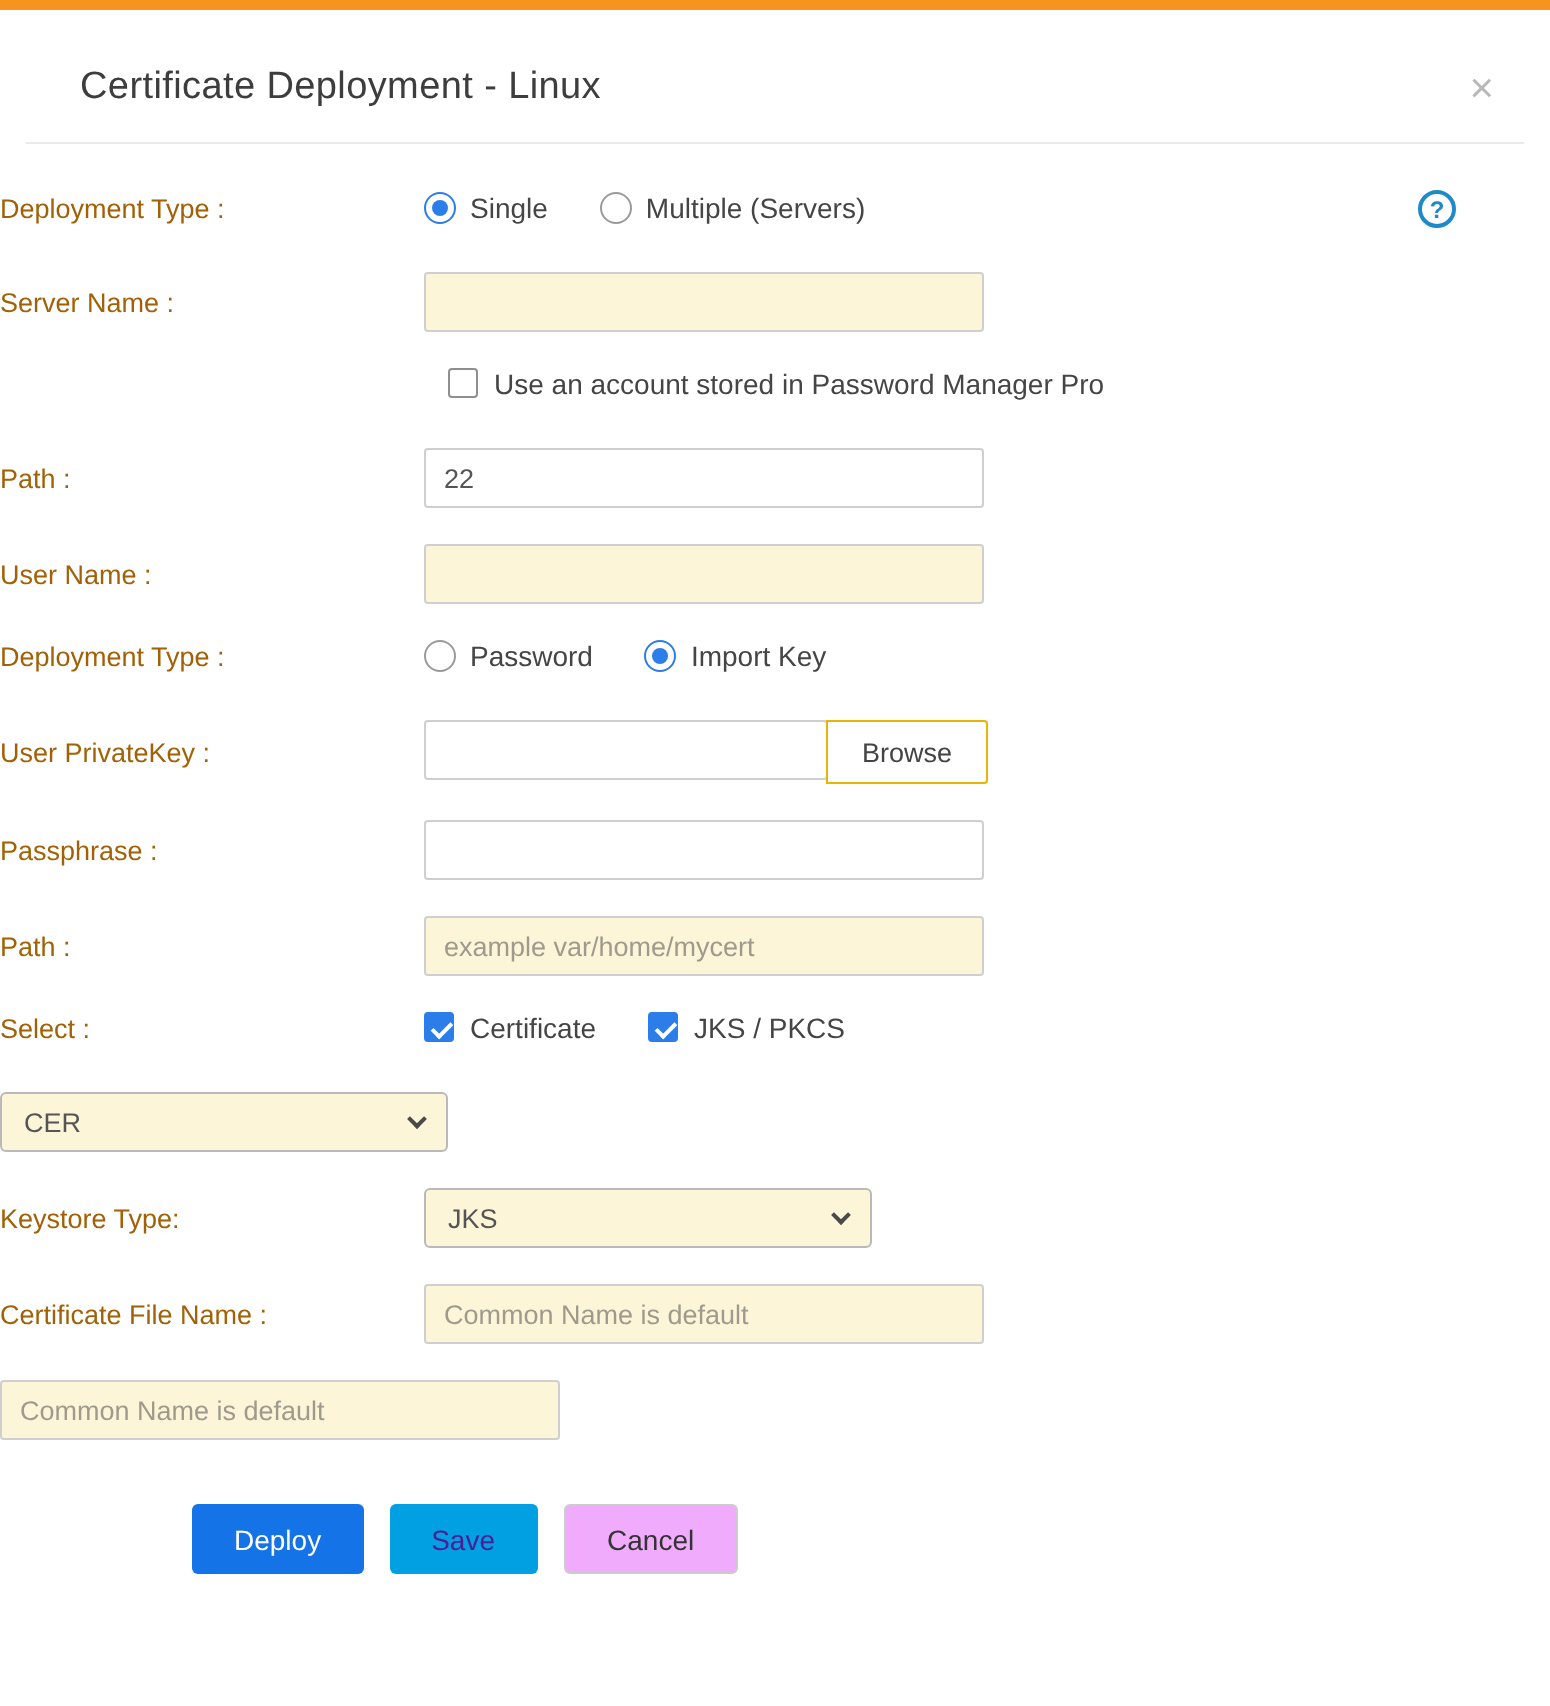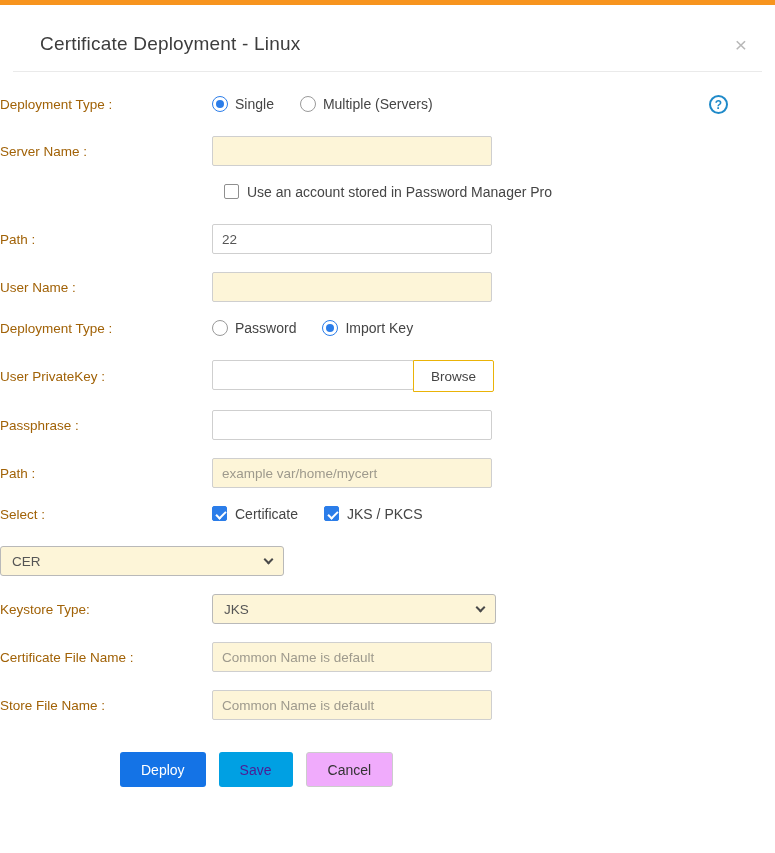--- a/index.html
+++ b/index.html
@@ -48,27 +48,27 @@
   .cb.on { background: #2b7de9; border-color: #2b7de9; }
   .cb.on::after { content: ''; position: absolute; left: 4.5px; top: 1.5px; width: 4px; height: 8px;
                   border: solid #fff; border-width: 0 2px 2px 0; transform: rotate(45deg); }
 
   .help-circle { position: absolute; right: 47px; top: -1px; width: 19px; height: 19px;
                  border: 2px solid #1f8ac9; border-radius: 50%; color: #1f8ac9; font-size: 12px;
                  font-weight: bold; display: flex; align-items: center; justify-content: center;
                  cursor: pointer; }
 
   
-  .select { width: 284px; height: 30px; border: 1px solid #b9b9b9; border-radius: 3px;
+  .select { width: 224px; height: 30px; border: 1px solid #b9b9b9; border-radius: 3px;
             background: #fdf5d8; display: flex; align-items: center; justify-content: space-between;
             padding: 0 11px; font-size: 13.5px; color: #555; cursor: pointer; }
   .chev { width: 7px; height: 7px; border-right: 2px solid #4a4a4a; border-bottom: 2px solid #4a4a4a;
           transform: rotate(45deg); margin-top: -4px; }
 
-  .btn-row { margin-left: 120px; margin-top: 32px; display: flex; gap: 13px; }
+  .btn-row { margin-left: 96px; margin-top: 32px; display: flex; gap: 13px; }
   .btn { height: 35px; border: none; border-radius: 3px; font-size: 14px; padding: 0 21px;
          font-family: "Liberation Sans", sans-serif; cursor: pointer; }
   .btn-deploy { background: #1473e6; color: #fff; }
   .btn-save   { background: #00a0e3; color: #4c1d95; }
   .btn-cancel { background: #f0abfc; border: 1px solid #cccccc; color: #333; }
 </style>
 </head>
 <body>
 
 <div class="top-bar"></div>
@@ -182,21 +182,20 @@
   </div>
 
   <div class="row">
     <div class="label">Certificate File Name :</div>
     <div class="control">
       <input type="text" class="txt cream" placeholder="Common Name is default" style="">
     </div>
   </div>
 
   <div class="row">
-    <div class="label">Store File Name :</div>
     <div class="control">
       <input type="text" class="txt cream" placeholder="Common Name is default" style="">
     </div>
   </div>
 
   <div class="btn-row">
     <button class="btn btn-deploy">Deploy</button>
     <button class="btn btn-save">Save</button>
     <button class="btn btn-cancel">Cancel</button>
   </div>

